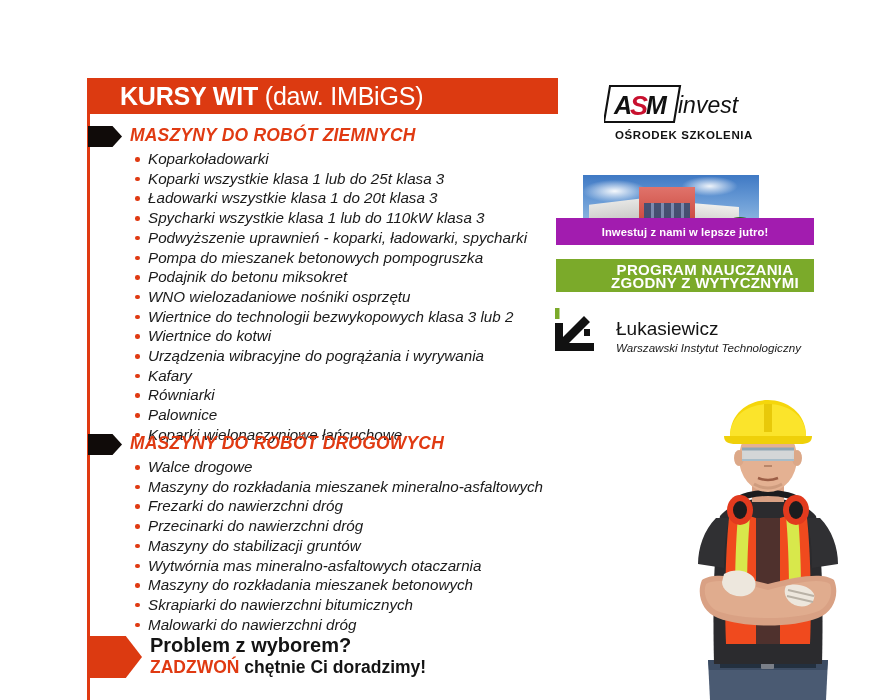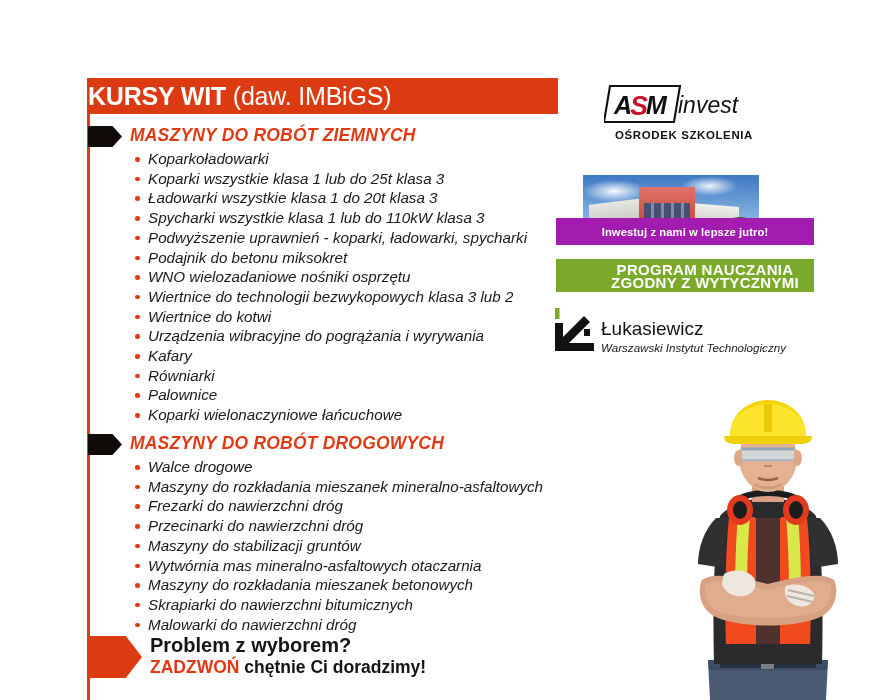--- a/index.html
+++ b/index.html
@@ -36,20 +36,21 @@
     width: 470px;
     height: 36px;
     background: #DC3A11;
     display: flex;
     align-items: center;
   }
   .header-title {
     color: #ffffff;
     font-size: 25px;
     letter-spacing: -0.2px;
+    padding-left: 32px;
     white-space: nowrap;
     line-height: 1;
   }
   .header-title .strong {
     font-weight: bold;
   }
   .header-title .light {
     font-weight: normal;
   }
 
@@ -306,21 +307,21 @@
   }
   .luk-mark {
     position: absolute;
     left: 0px;
     top: 0px;
     width: 54px;
     height: 52px;
   }
   .luk-text {
     position: absolute;
-    left: 48px;
+    left: 63px;
     top: 12px;
   }
   .luk-name {
     font-size: 19px;
     color: #141414;
     line-height: 22px;
     white-space: nowrap;
   }
   .luk-sub {
     font-size: 11.6px;
@@ -356,20 +357,21 @@
     <div class="sec-head">
       <div class="arrow-black"></div>
       <div class="sec-title">MASZYNY DO ROBÓT ZIEMNYCH</div>
     </div>
     <ul class="items">
       <li>Koparkoładowarki</li>
       <li>Koparki wszystkie klasa 1 lub do 25t klasa 3</li>
       <li>Ładowarki wszystkie klasa 1 do 20t klasa 3</li>
       <li>Spycharki wszystkie klasa 1 lub do 110kW klasa 3</li>
       <li>Podwyższenie uprawnień - koparki, ładowarki, spycharki</li>
+      <li>Pompa do mieszanek betonowych pompogruszka</li>
       <li>Podajnik do betonu miksokret</li>
       <li>WNO wielozadaniowe nośniki osprzętu</li>
       <li>Wiertnice do technologii bezwykopowych klasa 3 lub 2</li>
       <li>Wiertnice do kotwi</li>
       <li>Urządzenia wibracyjne do pogrążania i wyrywania</li>
       <li>Kafary</li>
       <li>Równiarki</li>
       <li>Palownice</li>
       <li>Koparki wielonaczyniowe łańcuchowe</li>
     </ul>

